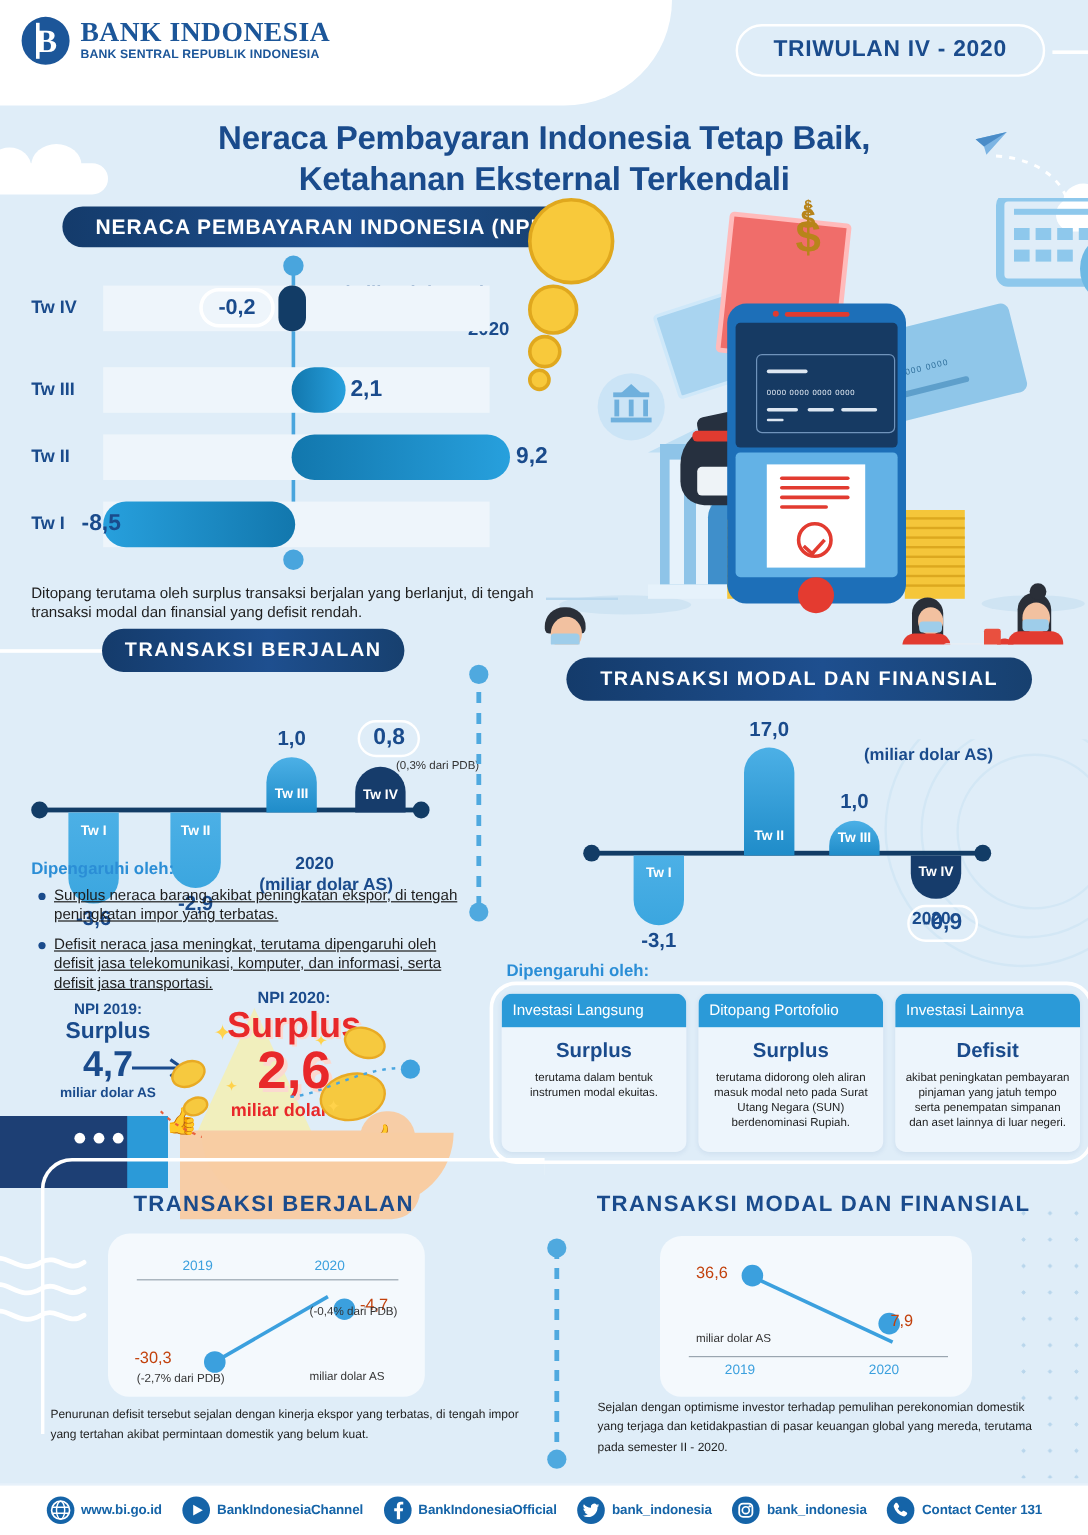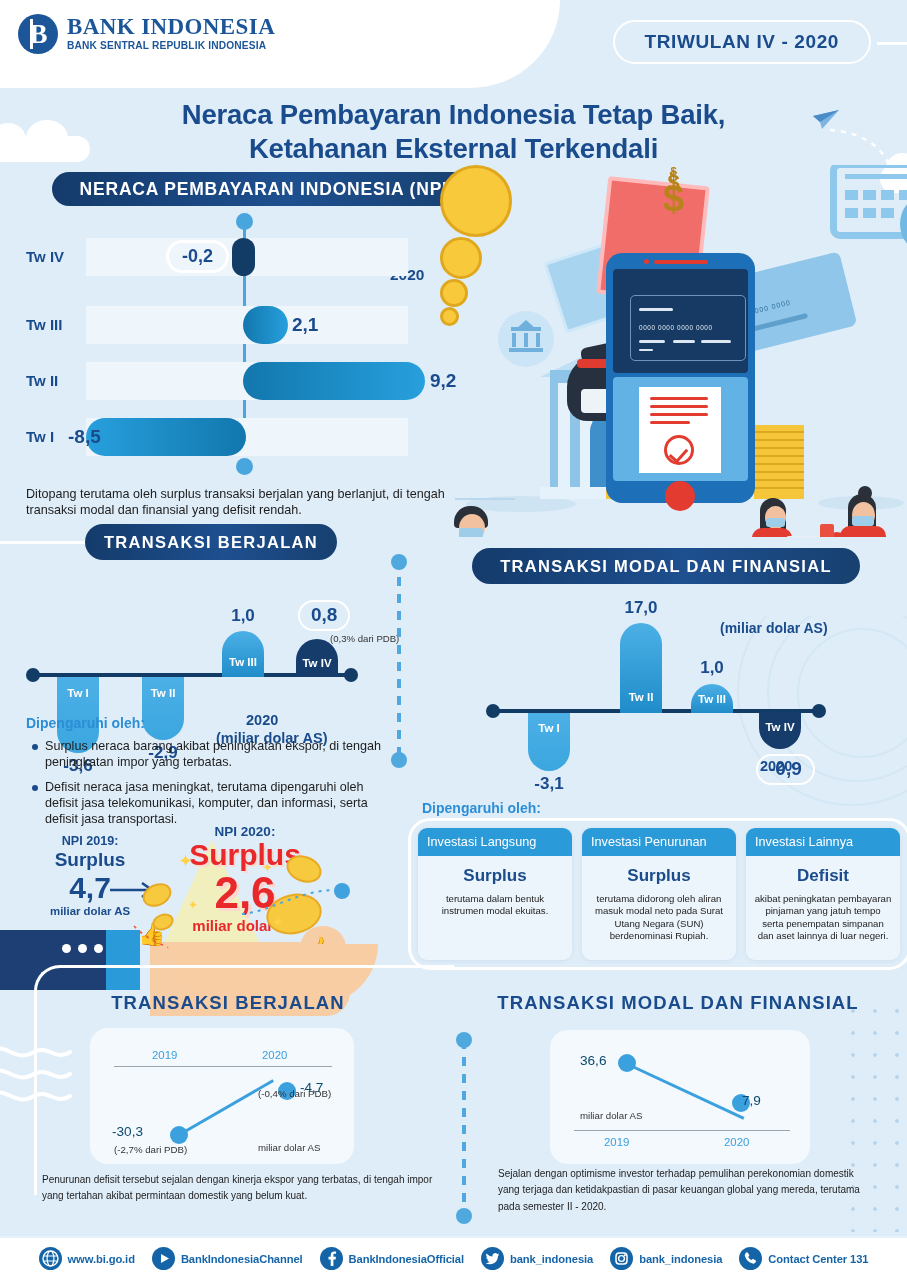--- a/index.html
+++ b/index.html
@@ -177,21 +177,21 @@
   .tb-num { position:absolute; color:#1a4b8c; font-weight:700; font-size:17px; text-align:center; width:60px; }
   .tb-badge {
     position:absolute; border:2.6px solid #fff; border-radius:17px; height:31px; padding:0 11px;
     color:#1a4b8c; font-weight:700; font-size:19px; line-height:26px;
   }
   .tb-sub { position:absolute; color:#333; font-size:9.6px; }
   .tb-year { position:absolute; left:246px; top:152px; color:#1a4b8c; font-weight:700; font-size:14.5px; }
   .tb-unit { position:absolute; left:216px; top:170px; color:#1a4b8c; font-weight:700; font-size:14.5px; }
 
   .infl-head { position:absolute; color:#2b8ed6; font-weight:700; font-size:14px; }
-  .infl-list { position:absolute; color:#1d1d1d; font-size:12.6px; line-height:16px; }
+  .infl-list { position:absolute; color:#1d1d1d; font-size:12.6px; line-height:16px;text-decoration:underline; }
   .infl-list li { list-style:none; position:relative; padding-left:15px; margin-bottom:9px; }
   .infl-list li:before {
     content:""; position:absolute; left:2px; top:6px; width:6px; height:6px;
     border-radius:50%; background:#1a4b8c;
   }
 
   
   .vdash { position:absolute; left:397px; top:560px; width:4px; height:200px;
            background:repeating-linear-gradient(180deg,#4fa9df 0 9px, transparent 9px 17px); }
   .vdash-t { position:absolute; left:391px; top:554px; width:16px; height:16px; border-radius:50%; background:#4fa9df; }
@@ -247,21 +247,21 @@
   
   .bottom-titles { position:absolute; top:992px; width:907px; }
   .bt-l { position:absolute; left:38px; width:380px; text-align:center; color:#1a4b8c; font-weight:700; font-size:18.5px; letter-spacing:1.1px; }
   .bt-r { position:absolute; left:478px; width:400px; text-align:center; color:#1a4b8c; font-weight:700; font-size:18.5px; letter-spacing:1.1px; }
 
   .minichart { position:absolute; background:#f4f9fd; border-radius:18px; }
   .mc-l { left:90px; top:1028px; width:264px; height:136px; }
   .mc-r { left:550px; top:1030px; width:260px; height:134px; }
   .mc-rule { position:absolute; height:1.4px; background:#9aa6b0; }
   .mc-yr { position:absolute; color:#3ba0de; font-size:11.4px; font-weight:400; }
-  .mc-val { position:absolute; color:#0c4a6e; font-weight:400; font-size:13.6px; }
+  .mc-val { position:absolute; color:#c2410c; font-weight:400; font-size:13.6px; }
   .mc-sub { position:absolute; color:#333; font-size:9.7px; }
   .mc-unit { position:absolute; color:#333; font-size:9.7px; }
   .mc-pt { position:absolute; width:18px; height:18px; border-radius:50%; background:#3ba0de; }
   .mc-line { position:absolute; height:3px; background:#3ba0de; transform-origin:0 50%; }
 
   .bottom-note { position:absolute; color:#1d1d1d; font-size:10px; line-height:16.4px; }
   .bn-l { left:42px; top:1172px; width:400px; }
   .bn-r { left:498px; top:1166px; width:380px; }
 
   .vdash2 { position:absolute; left:462px; top:1040px; width:4px; height:176px;
@@ -585,21 +585,21 @@
   <div class="dip-right">Dipengaruhi oleh:</div>
 
   <div class="cards-outline"></div>
   <div class="cards">
     <div class="card">
       <div class="card-hd">Investasi Langsung</div>
       <div class="card-val">Surplus</div>
       <div class="card-desc">terutama dalam bentuk instrumen modal ekuitas.</div>
     </div>
     <div class="card">
-      <div class="card-hd">Investasi Penurunan</div>
+      <div class="card-hd">Ditopang Portofolio</div>
       <div class="card-val">Surplus</div>
       <div class="card-desc">terutama didorong oleh aliran masuk modal neto pada Surat Utang Negara (SUN) berdenominasi Rupiah.</div>
     </div>
     <div class="card">
       <div class="card-hd">Investasi Lainnya</div>
       <div class="card-val">Defisit</div>
       <div class="card-desc">akibat peningkatan pembayaran pinjaman yang jatuh tempo serta penempatan simpanan dan aset lainnya di luar negeri.</div>
     </div>
   </div>
 

